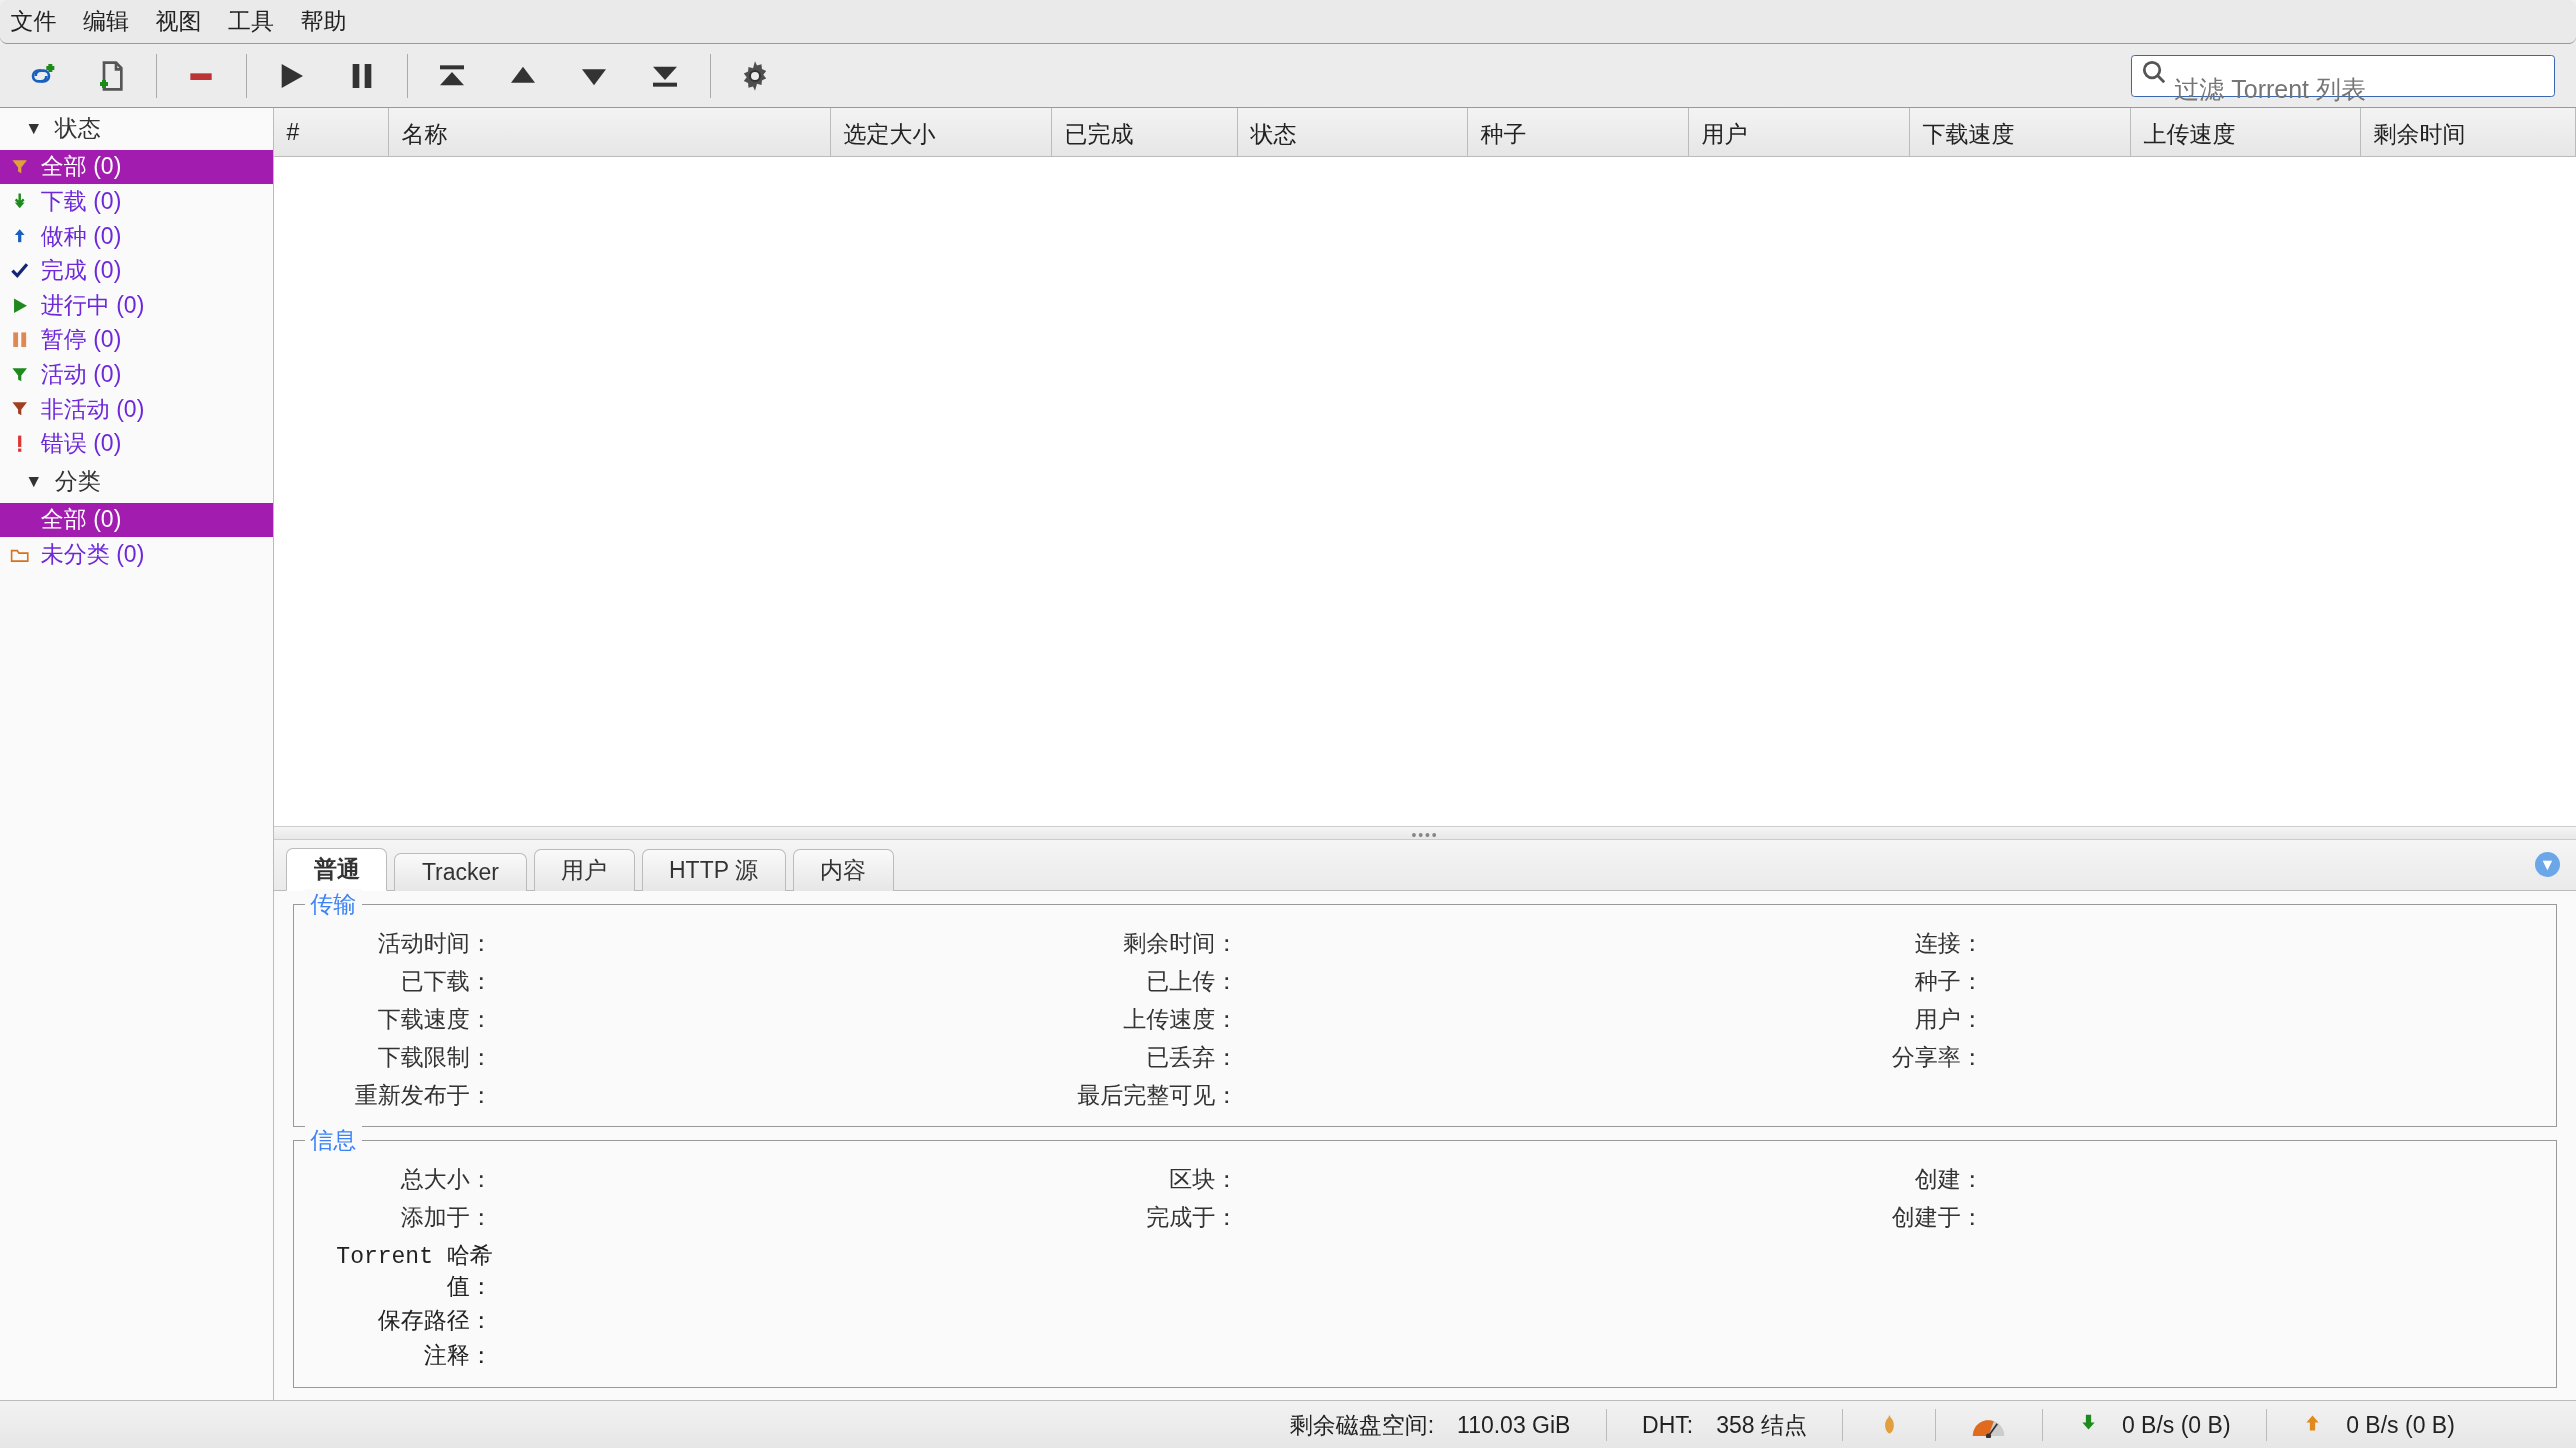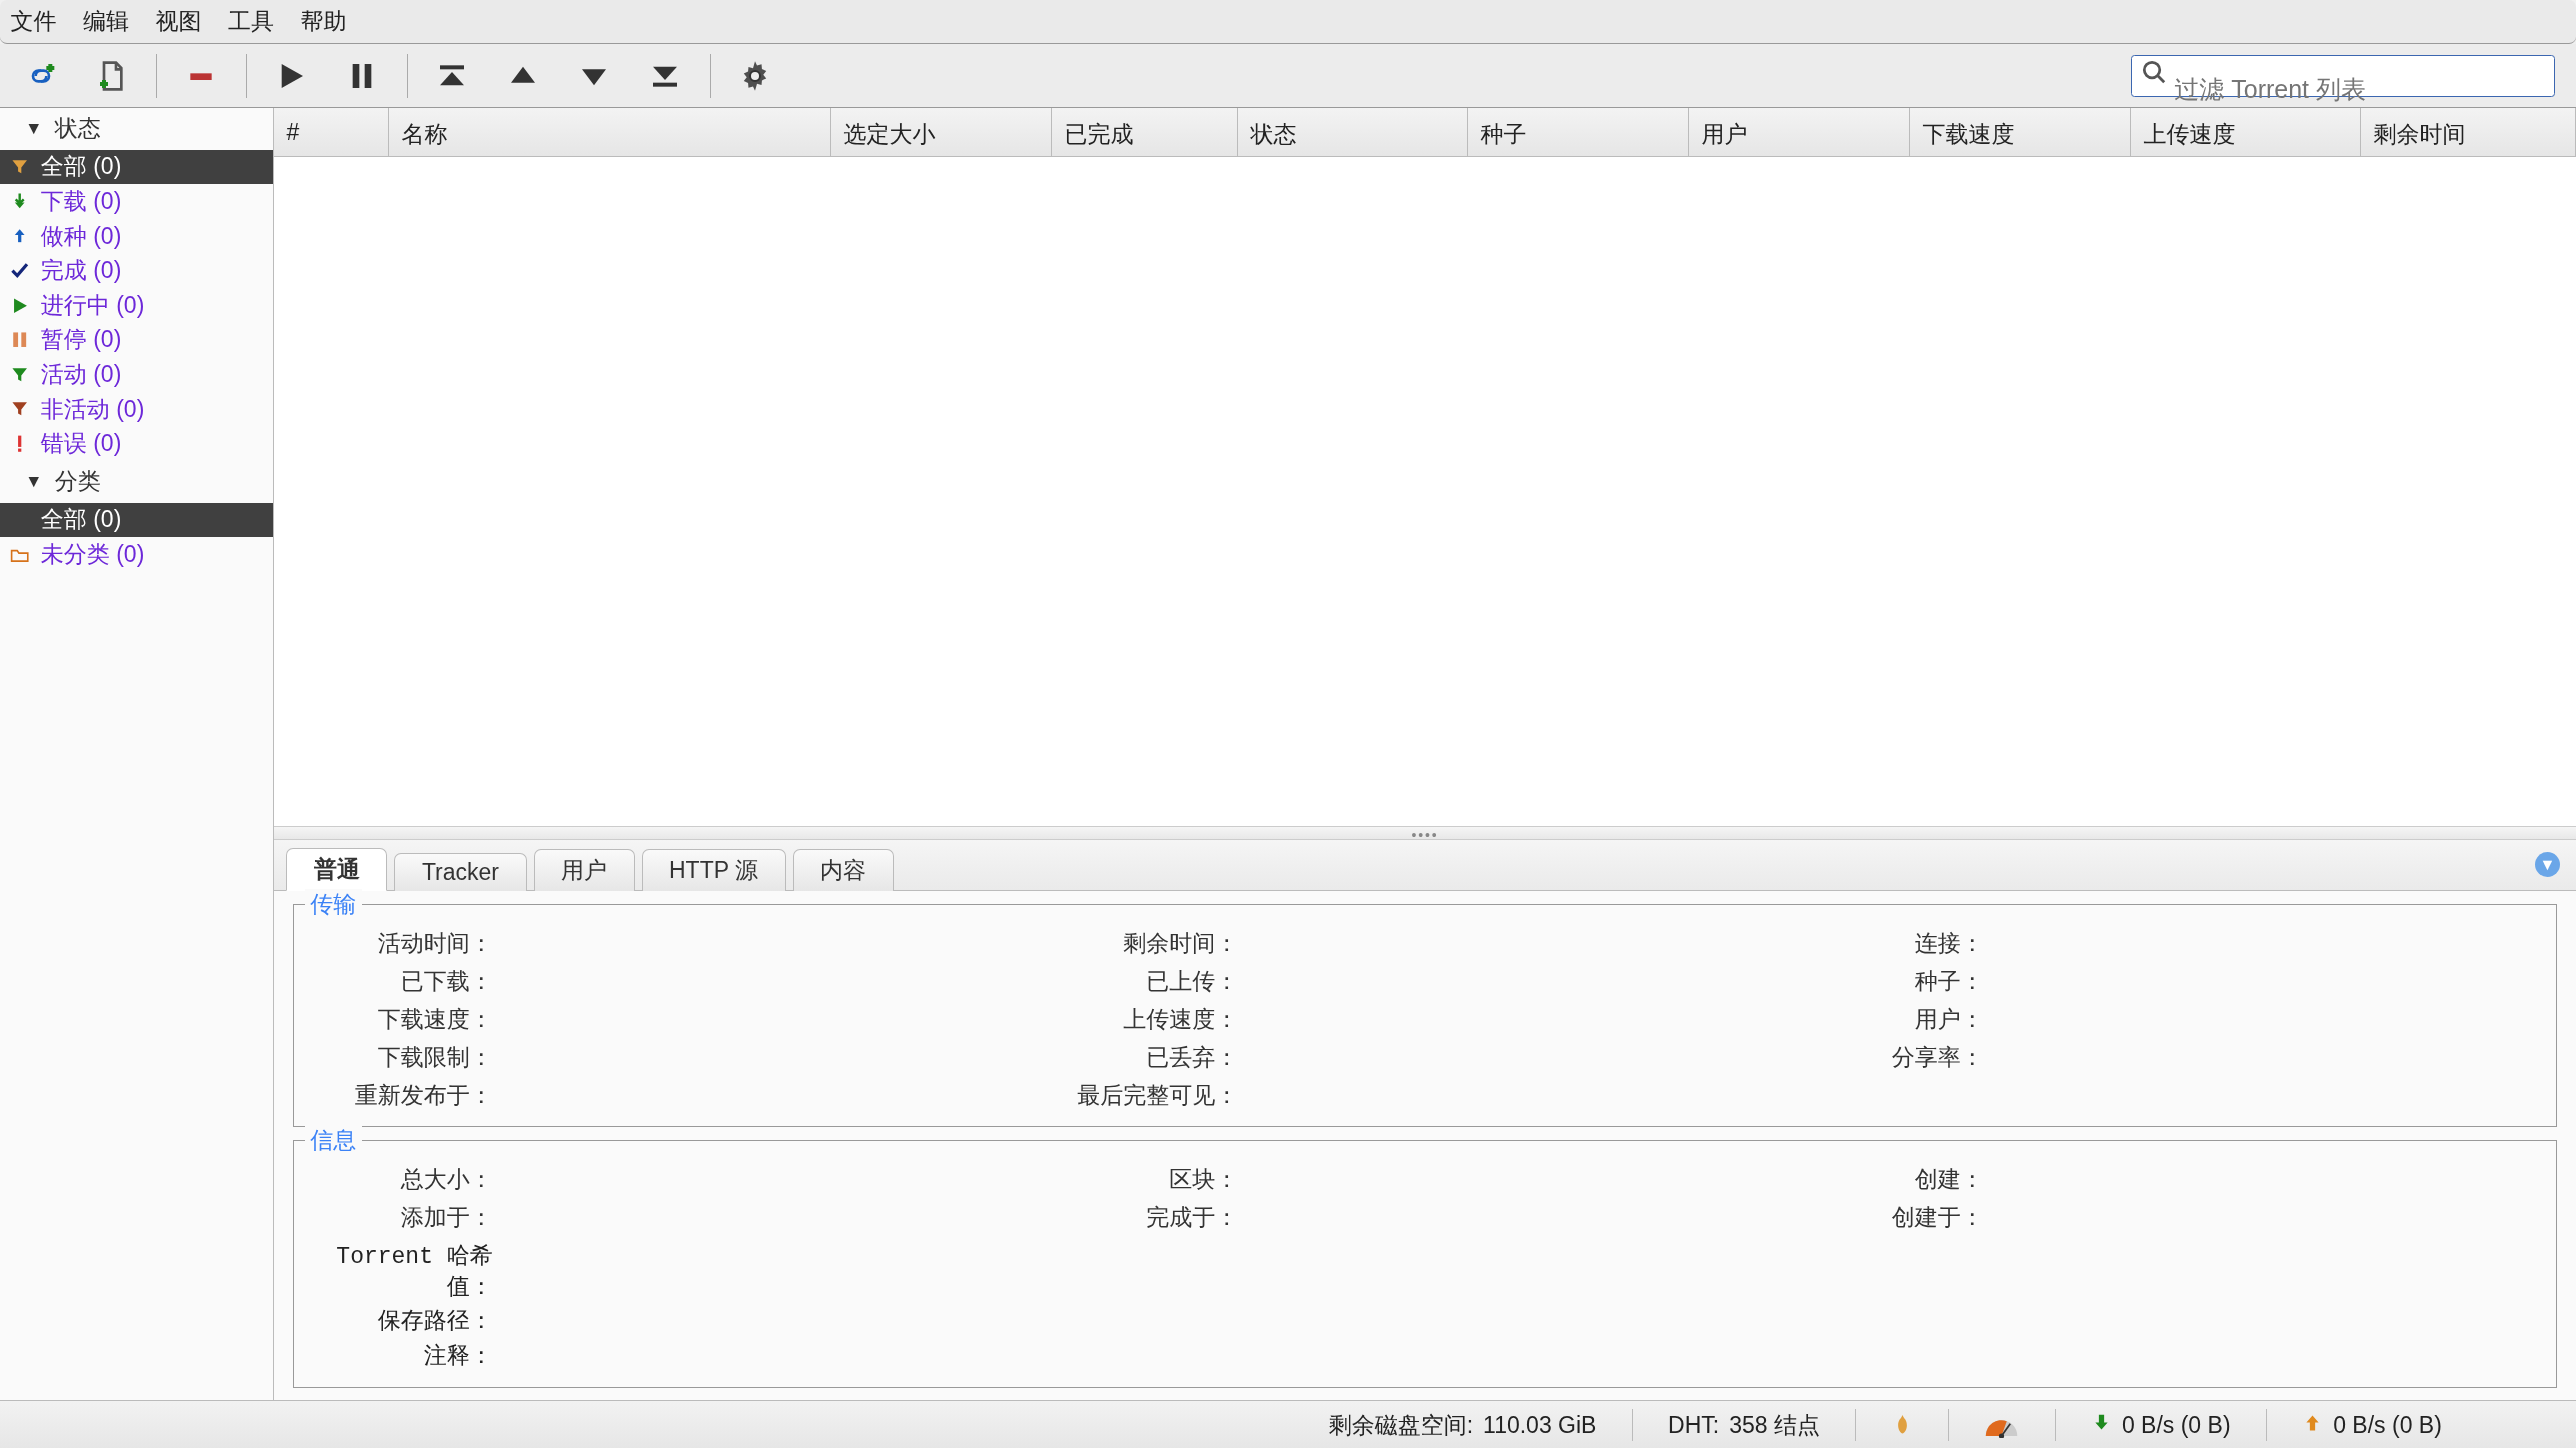--- a/index.html
+++ b/index.html
@@ -22,21 +22,21 @@
 
 
 .main { display: flex; height: calc(100% - 44px - 64px - 49px); }
 
 
 .sidebar { width: 274px; background: #fafafa; border-right: 0.9px solid #bbb; overflow: auto; }
 .side-section-header { padding: 5.3px 7px 5.3px 25px; color: #333; font-weight: 500; display: flex; align-items: center; gap: 8.8px; }
 .side-section-header .tri { font-size: 17.7px; margin-right: 3.5px; }
 .side-item { padding: 1.8px 7px 1.8px 7px; display: flex; align-items: center; gap: 8.8px; cursor: default; }
 .side-item .ic { width: 25px; display: flex; justify-content: center; }
-.side-item.active { background: #404040; text-align: center; }
+.side-item.active { background: #a21caf; text-align: center; }
 .side-item.active .lbl { color: #fff; }
 .side-item .lbl { color: #6d28d9; }
 
 
 .rightpane { flex: 1; display: flex; flex-direction: column; background: #fff; }
 
 
 .tbl-header { height: 49px; background: linear-gradient(#f3f3f3,#e6e6e6); border-bottom: 0.9px solid #bbb; display: flex; }
 .th { border-right: 0.9px solid #bbb; padding: 10.6px 12.4px; color: #222; }
 .tbl-body { flex: 1; background: #fff; }
@@ -57,21 +57,21 @@
 .row { display: flex; margin: 3.5px 0; }
 .row .k { width: 186px; text-align: right; color: #333; }
 .row .k::after { content: "："; }
 .row .v { flex: 1; }
 .row1col { display: flex; margin: 3.5px 0; }
 .row1col .k { width: 186px; text-align: right; font-family: Liberation Mono, monospace; }
 .row1col .k::after { content: "："; }
 
 
 .statusbar { height: 49px; background: linear-gradient(#f2f2f2,#e6e6e6); border-top: 0.9px solid #bbb; display: flex; align-items: center; justify-content: flex-end; padding: 0 26.5px; gap: 17.7px; }
-.sb-seg { display: flex; align-items: center; gap: 10px; padding: 0 17.7px; }
+.sb-seg { display: flex; align-items: center; gap: 23px; padding: 0 17.7px; }
 .sb-sep { width: 0.9px; height: 32px; background: #bbb; }
 
 
 .arrow-down-green { color: #1e8a1e; }
 .arrow-up-orange { color: #e08a1e; }
 </style>
 </head>
 <body>
 
 <div class="menubar">

